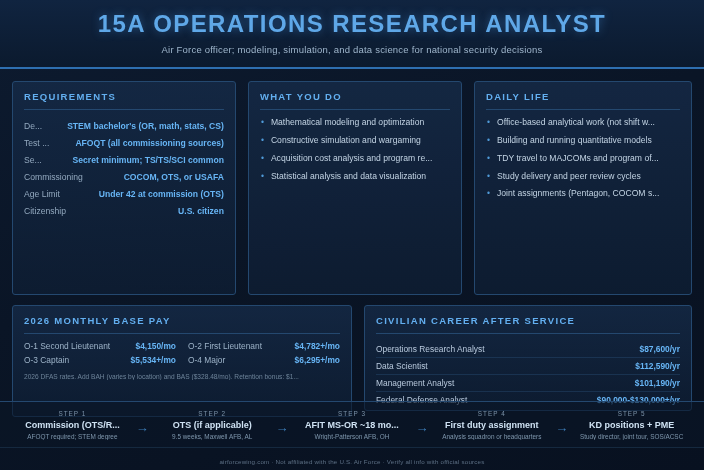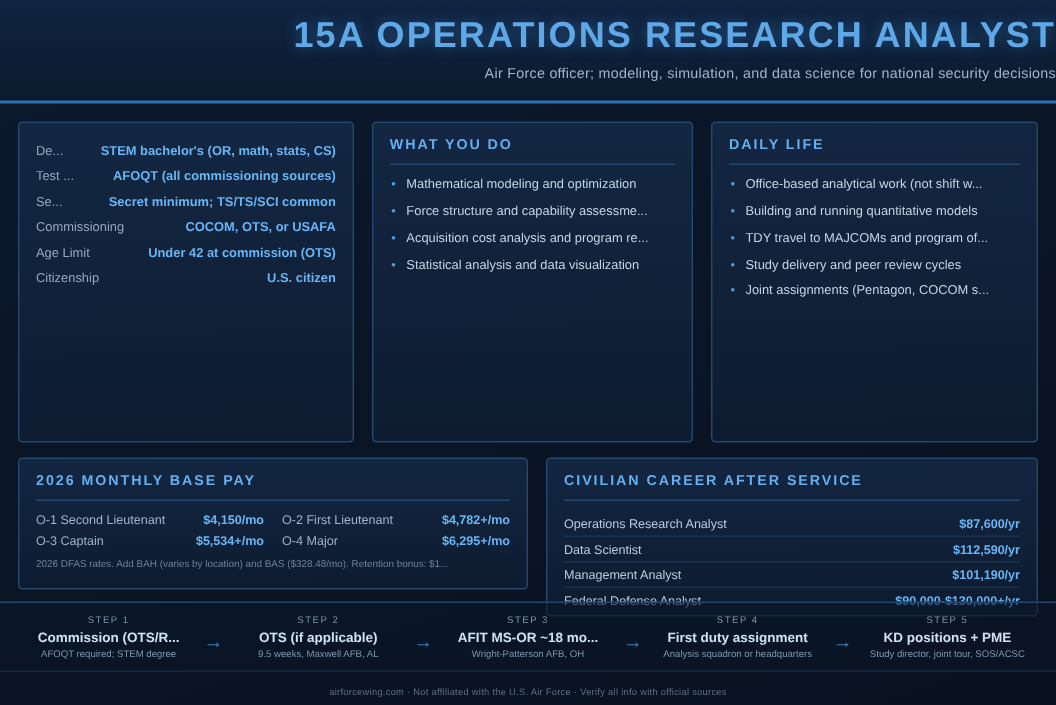--- a/index.html
+++ b/index.html
@@ -10,21 +10,21 @@
     overflow: hidden;
   }
   body {
     background: linear-gradient(160deg, #0d1b30 0%, #0a1526 45%, #081120 100%);
     position: relative;
   }
 
   
   .header {
     padding: 10px 0 12px 0;
-    text-align: right;
+    text-align: center;
     background: linear-gradient(180deg, #112murky 0%, #0c1a2e 100%);
     background: linear-gradient(180deg, #102440 0%, #0b1a2e 100%);
     border-bottom: 2px solid #2e6fb0;
   }
   .header h1 {
     font-size: 24px;
     letter-spacing: 1.4px;
     color: #5fa8e8;
     font-weight: bold;
     text-transform: uppercase;
@@ -94,21 +94,21 @@
     left: 1px;
     color: #4f9ad8;
   }
 
   
   .row-mid {
     display: flex;
     gap: 12px;
     padding: 10px 12px 0 12px;
   }
-  .pay { width: 340px; height: 88px; }
+  .pay { width: 340px; height: 112px; }
   .civ { width: 328px; height: 106px; }
 
   .pay-grid {
     display: grid;
     grid-template-columns: 1fr 1fr;
     column-gap: 12px;
     row-gap: 4px;
   }
   .pay-cell {
     display: flex;
@@ -199,20 +199,21 @@
 <body>
 
 <div class="header">
   <h1>15A Operations Research Analyst</h1>
   <div class="sub">Air Force officer; modeling, simulation, and data science for national security decisions</div>
 </div>
 
 <div class="row-top">
 
   <div class="card c1">
+    <div class="card-title">Requirements</div>
     <div class="req-row">
       <span class="req-label">De...</span>
       <span class="req-value">STEM bachelor's (OR, math, stats, CS)</span>
     </div>
     <div class="req-row">
       <span class="req-label">Test ...</span>
       <span class="req-value">AFOQT (all commissioning sources)</span>
     </div>
     <div class="req-row">
       <span class="req-label">Se...</span>
@@ -229,21 +230,21 @@
     <div class="req-row">
       <span class="req-label">Citizenship</span>
       <span class="req-value">U.S. citizen</span>
     </div>
   </div>
 
   <div class="card c2">
     <div class="card-title">What You Do</div>
     <ul class="blist">
       <li>Mathematical modeling and optimization</li>
-      <li>Force structure and capability assessme...</li>
+      <li>Constructive simulation and wargaming</li>
       <li>Acquisition cost analysis and program re...</li>
       <li>Statistical analysis and data visualization</li>
     </ul>
   </div>
 
   <div class="card c3">
     <div class="card-title">Daily Life</div>
     <ul class="blist">
       <li>Office-based analytical work (not shift w...</li>
       <li>Building and running quantitative models</li>

